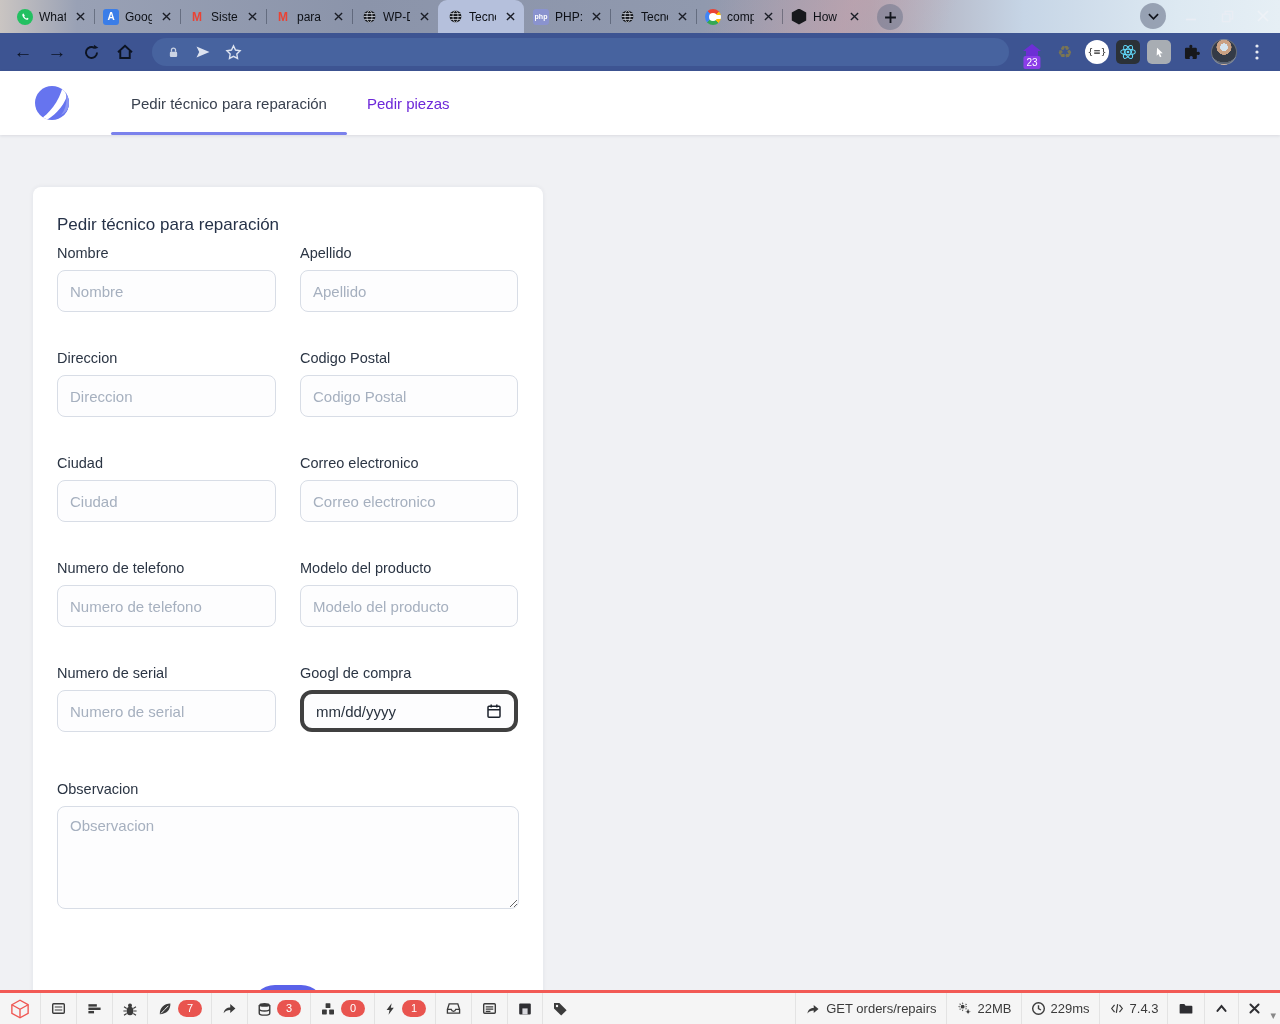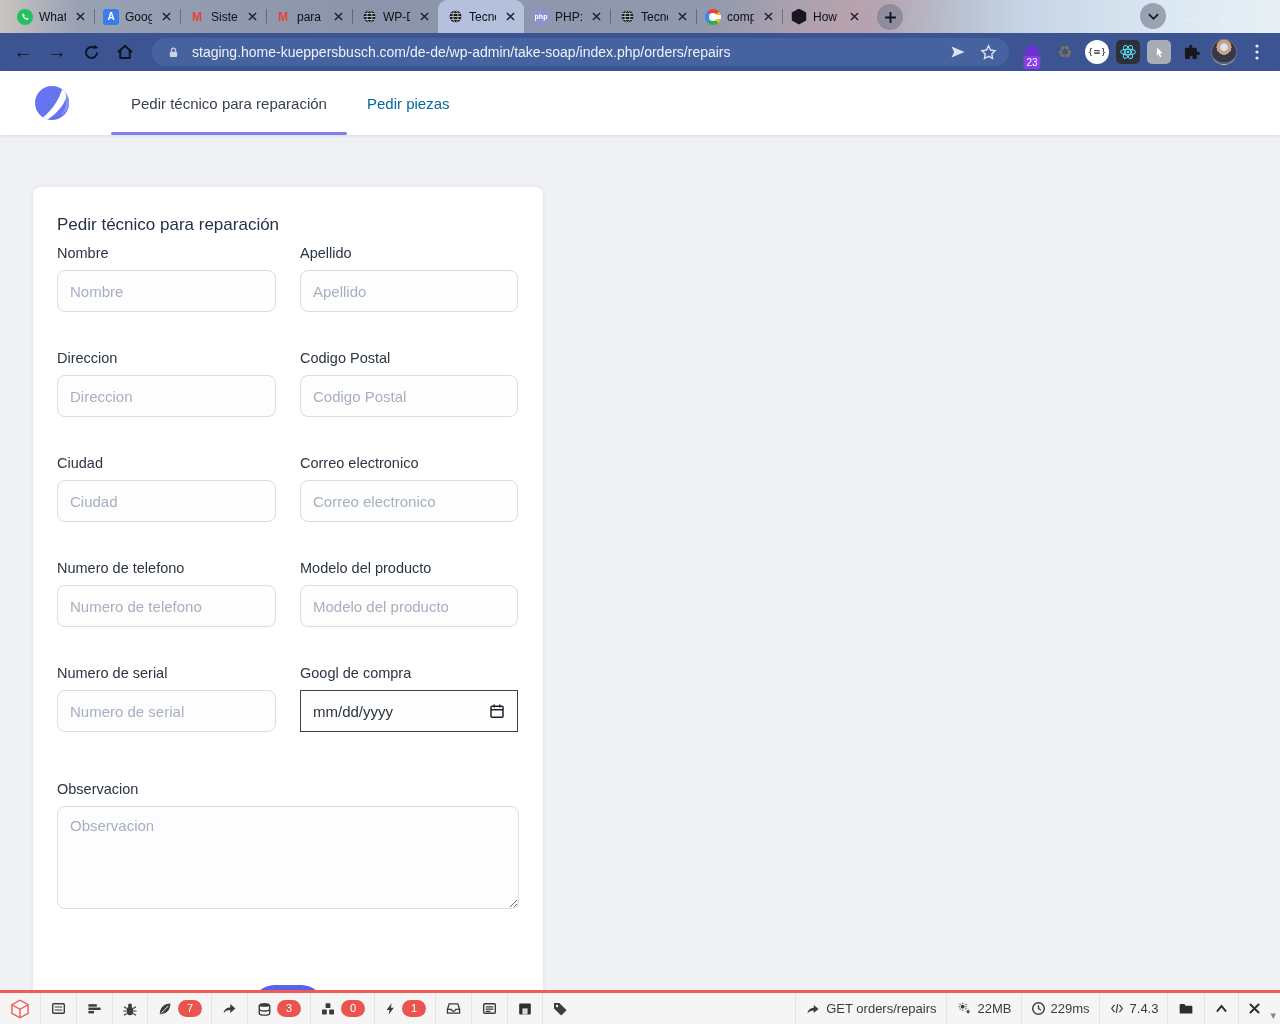--- a/index.html
+++ b/index.html
@@ -53,33 +53,33 @@
   .sq{ border-radius:5px; width:24px; height:24px; display:flex; align-items:center; justify-content:center; }
   .jsonc{ width:24px; height:24px; border-radius:12px; background:#fff; color:#222; font-size:9px; display:flex; align-items:center; justify-content:center; font-family:"DejaVu Sans", sans-serif; }
   .avatar{ width:26px; height:26px; border-radius:13px; background:radial-gradient(circle at 50% 30%, #d4e4ef 0 18%, #caa183 19% 36%, #343b47 37% 72%, #5a6373 73%); border:1px solid rgba(255,255,255,.25); }
   .recyc{ color:#8f813f; opacity:.75; font-size:17px; font-family:"DejaVu Sans", sans-serif; }
   .kebab{ color:#e8ebf3; font-size:16px; letter-spacing:0; }
 
   
   .siteheader{ height:64px; background:#fff; display:flex; align-items:stretch; box-shadow:0 1px 3px rgba(20,30,60,.10); position:relative; z-index:2; }
   .logo{ width:38px; height:38px; margin:13px 0 0 33px; flex:none; }
   .sitenav{ display:flex; margin-left:40px; }
-  .navtab{ display:flex; align-items:center; padding:0 20px; font-size:15px; color:#0369a1; position:relative; cursor:pointer; }
+  .navtab{ display:flex; align-items:center; padding:0 20px; font-size:15px; color:#6d28d9; position:relative; cursor:pointer; }
   .navtab.active{ color:#39414f; }
   .navtab.active::after{ content:""; position:absolute; left:0; right:0; bottom:0; height:3px; background:#7b82ec; border-radius:2px; }
 
   
   .card{ position:absolute; left:33px; top:187px; width:510px; min-height:803px; background:#fff; border-radius:8px 8px 0 0; box-shadow:0 0 5px rgba(30,40,70,.07); padding:28px 24px 40px; }
   .ftitle{ font-size:17px; color:#263248; margin-bottom:10px; font-weight:400; }
   .fgrid{ display:grid; grid-template-columns:219px 218px; column-gap:24px; }
   .ffield{ margin-bottom:38px; }
   .flabel{ display:block; font-size:14.5px; color:#2b3544; margin-bottom:9px; }
   .tin{ width:100%; height:42px; border:1px solid #d8dde6; border-radius:8px; background:#fdfdfe; padding:0 12px; font-size:15px; color:#2b3440; font-family:"Liberation Sans", sans-serif; outline:none; }
   .tin::placeholder{ color:#a6b0bf; opacity:1; }
-  .datein{ width:100%; height:42px; border:1px solid #404040; border-radius:0; background:#fdfdfe; padding:0 12px; display:flex; align-items:center; justify-content:space-between; font-size:15px; color:#2b3440; cursor:text; }
+  .datein{ width:100%; height:42px; border:4px solid #404040; border-radius:12px; background:#fdfdfe; padding:0 12px; display:flex; align-items:center; justify-content:space-between; font-size:15px; color:#2b3440; cursor:text; }
   .obsfield{ margin-top:11px; }
   .tarea{ width:462px; height:103px; border:1px solid #d8dde6; border-radius:8px; background:#fdfdfe; padding:10px 12px; font-size:15px; color:#2b3440; font-family:"Liberation Sans", sans-serif; resize:both; outline:none; }
   .tarea::placeholder{ color:#a6b0bf; opacity:1; }
   .btnrow{ display:flex; justify-content:center; margin-top:72px; }
   .pedirbtn{ width:74px; height:48px; border:none; border-radius:24px; background:#5a62e9; color:#fff; font-size:16px; font-family:Liberation Mono, monospace; cursor:pointer; }
 
   
   .debugbar{ position:absolute; left:0; right:0; bottom:0; height:34px; background:#f5f5f5; border-top:3px solid #f25a55; display:flex; align-items:stretch; font-size:13px; color:#3b3b3b; }
   .dcell{ display:flex; align-items:center; padding:0 9px; gap:5px; border-right:1px solid #e3e3e3; cursor:pointer; }
   .dcell.nb{ border-right:none; }
@@ -271,21 +271,20 @@
         </svg>
     </span>
 
     <div class="urlpill">
       <span class="pillic">
         <svg width="13" height="13" viewBox="0 0 16 16">
             <rect x="3.5" y="7" width="9" height="6.5" rx="1.5" fill="#ccd4e4"></rect>
             <path d="M5.5 7.2V5a2.5 2.5 0 0 1 5 0v2.2" fill="none" stroke="#ccd4e4" stroke-width="1.6"></path>
           </svg>
       </span>
-      <span class="urltext">staging.home-kueppersbusch.com/de-de/wp-admin/take-soap/index.php/orders/repairs</span>
       <span class="pillic">
         <svg width="16" height="16" viewBox="0 0 16 16">
             <path fill="#dde3f0" d="M1.5 13.5L14.5 8 1.5 2.5 4.2 8z"></path>
           </svg>
       </span>
       <span class="pillic">
         <svg width="17" height="17" viewBox="0 0 16 16">
             <path fill="none" stroke="#dde3f0" stroke-width="1.3" d="M8 1.8l1.9 3.9 4.3.6-3.1 3 .7 4.3L8 11.6l-3.8 2 .7-4.3-3.1-3 4.3-.6z"></path>
           </svg>
       </span>

